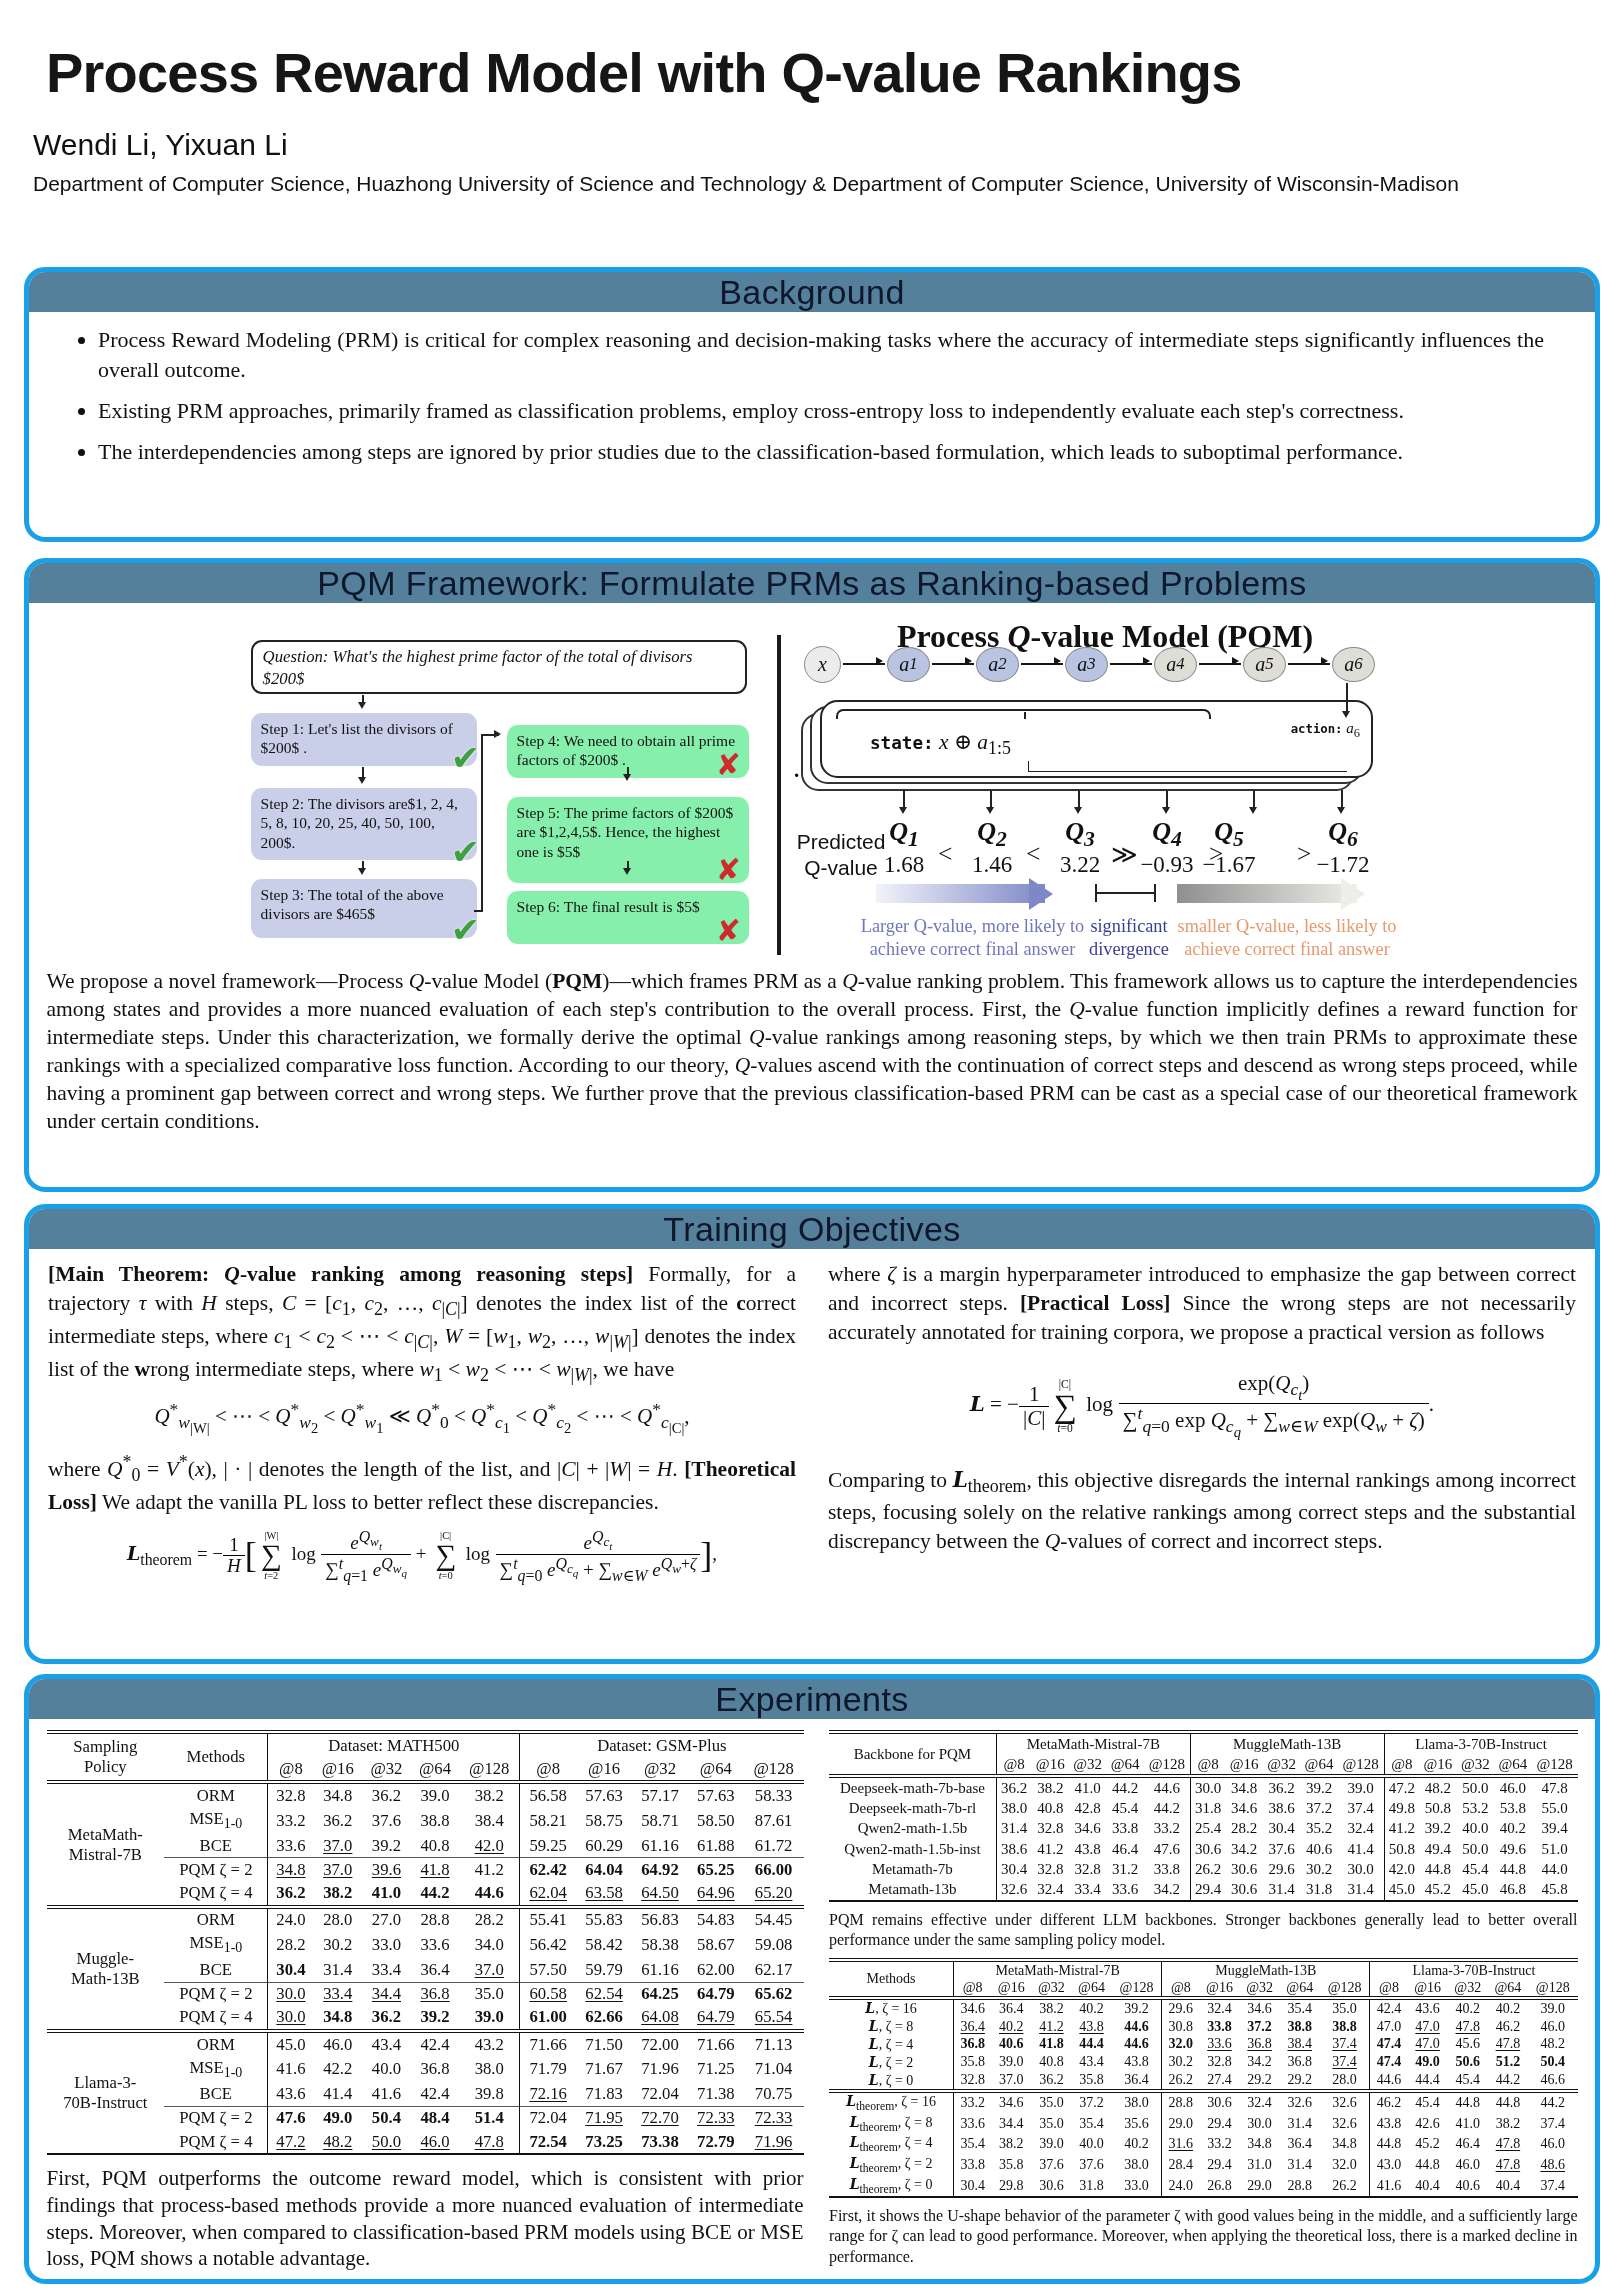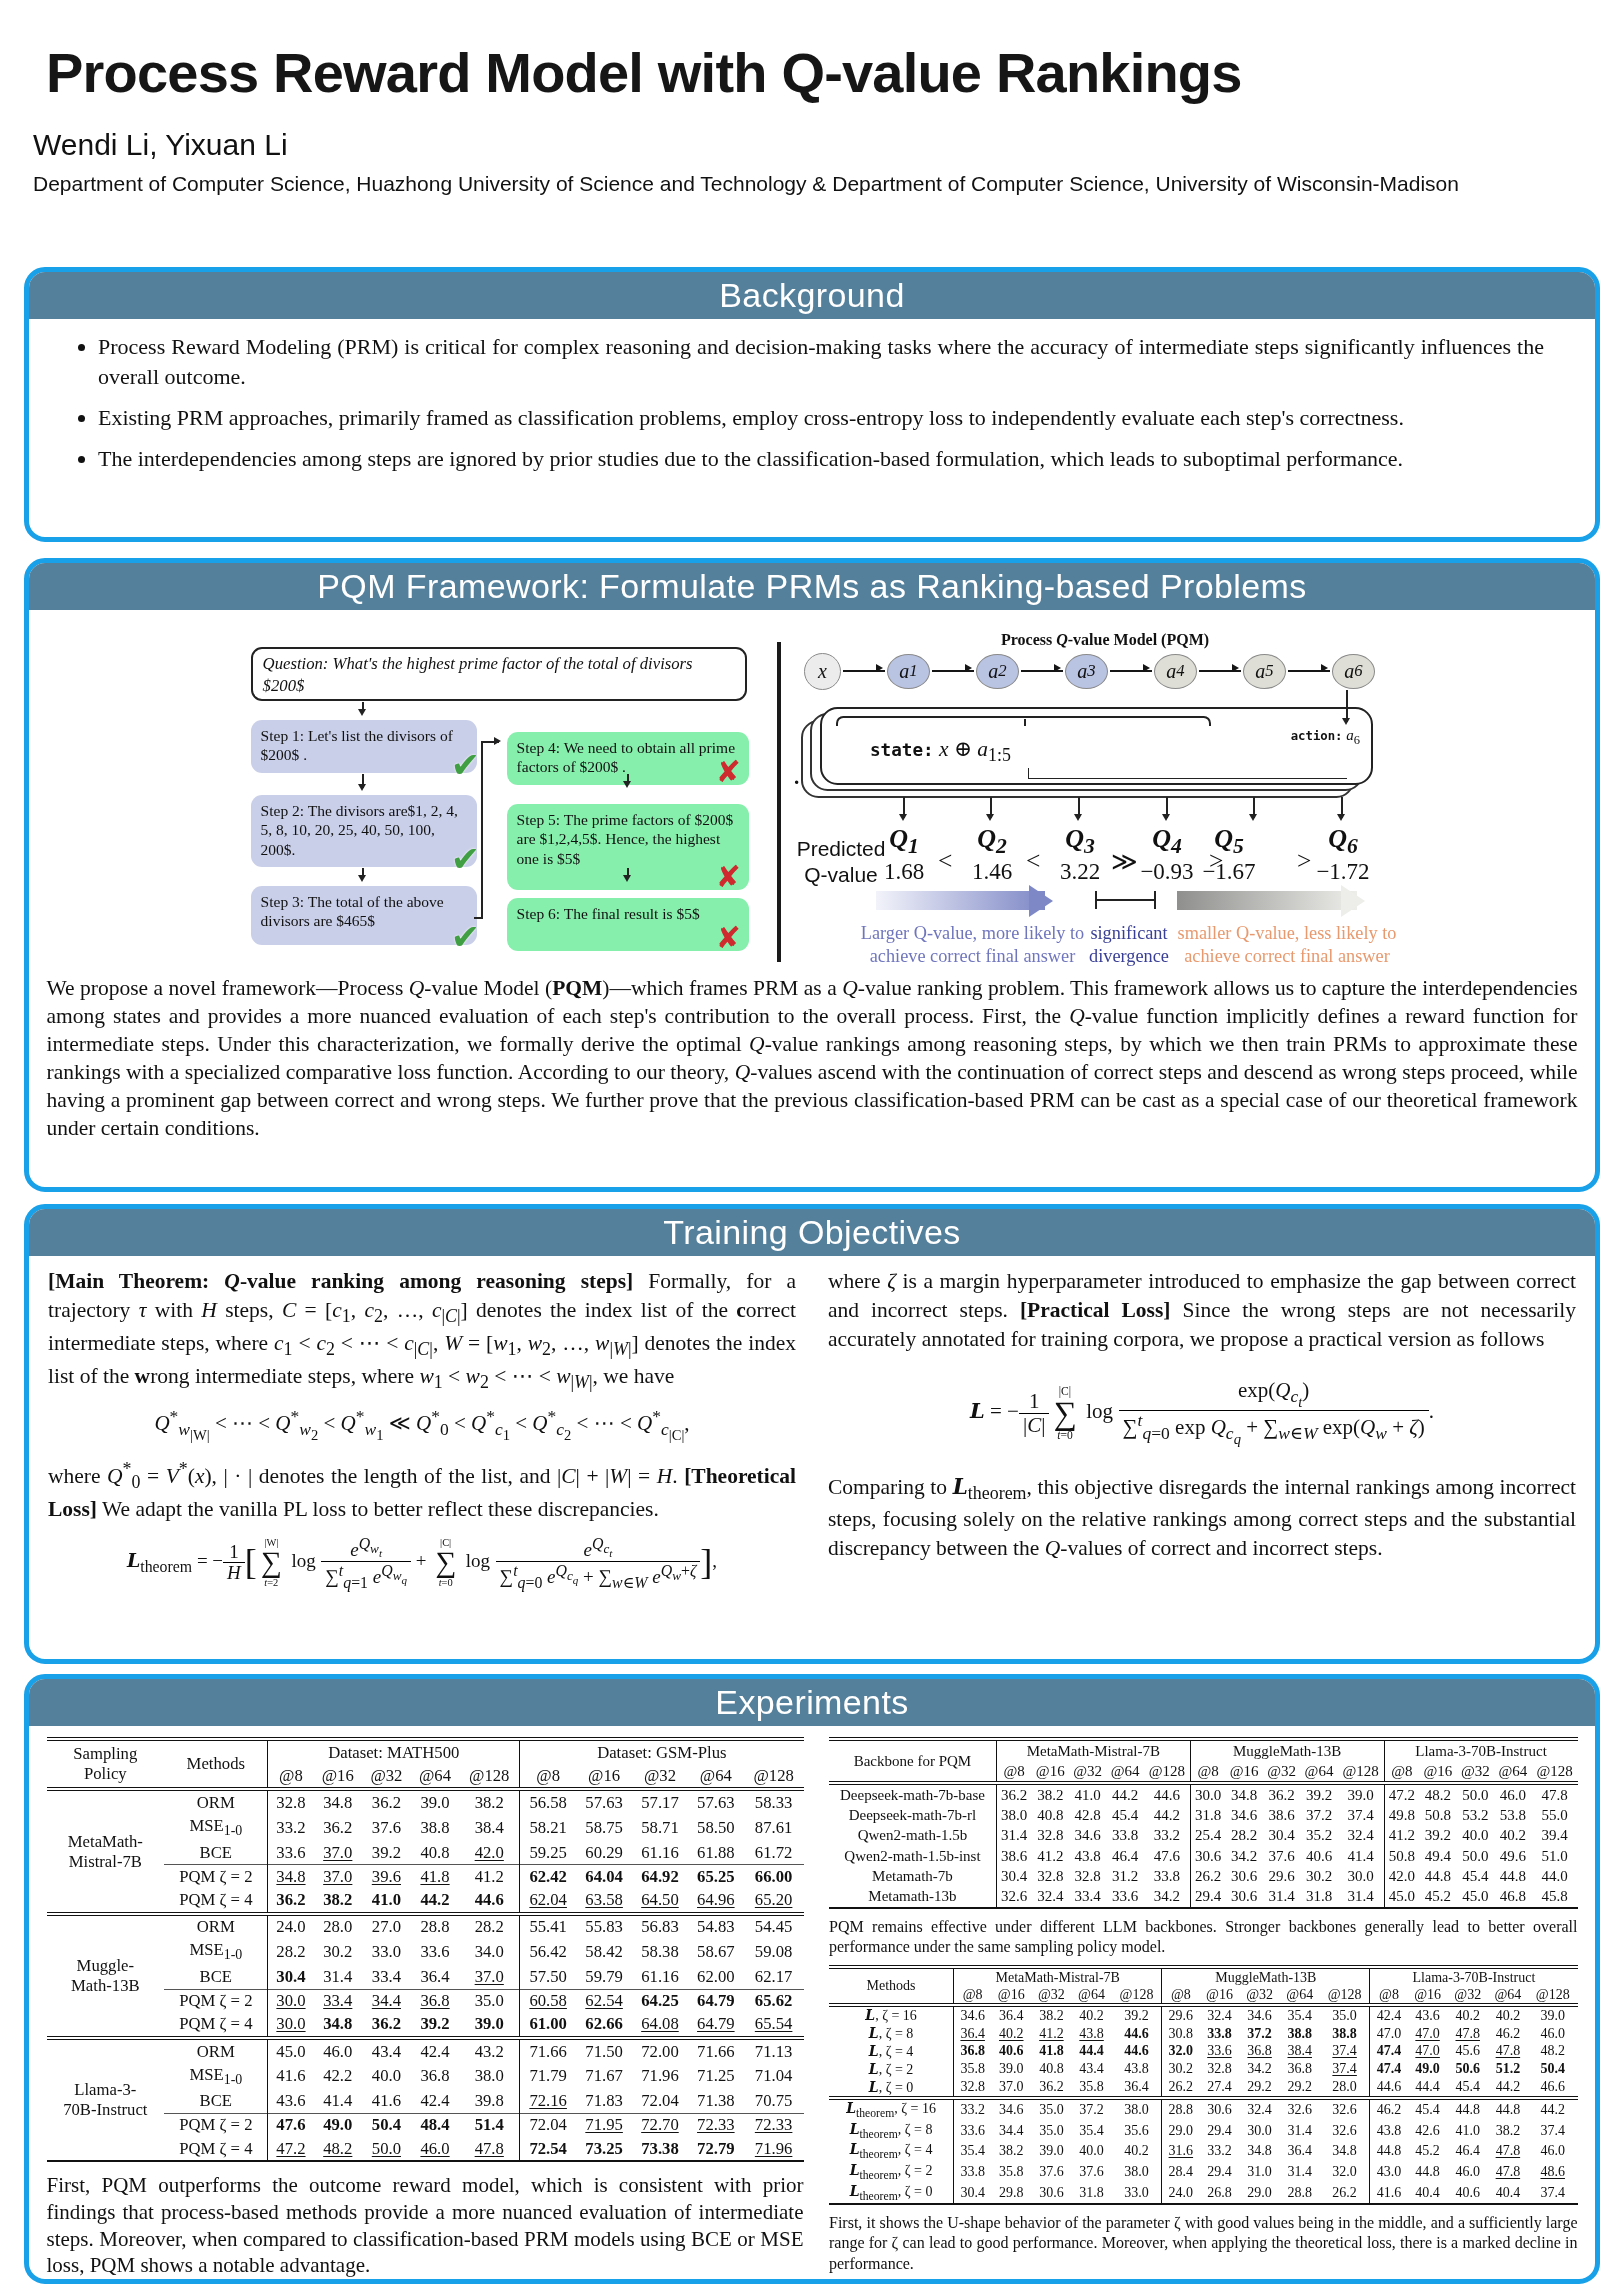--- a/index.html
+++ b/index.html
@@ -12,21 +12,21 @@
   #authors{position:absolute;left:33px;top:128px;font-family:"Liberation Sans",sans-serif;font-size:30px;}
   #affil{position:absolute;left:33px;top:172px;font-family:"Liberation Sans",sans-serif;font-size:21px;}
 
   
   .panel{position:absolute;left:24px;width:1576px;border:5.6px solid #18a0e8;border-radius:21px;
     background:#fff;overflow:hidden;}
   #p-bg{top:267px;height:275px;}
   #p-fw{top:558px;height:634px;}
   #p-to{top:1204px;height:460px;}
   #p-ex{top:1674px;height:610px;}
-  .panel-h{height:47px;background:#54809c;color:#ffffff;display:flex;align-items:center;justify-content:center;
+  .panel-h{height:40px;background:#54809c;color:#0f172a;display:flex;align-items:center;justify-content:center;
     font-family:"Liberation Sans",sans-serif;font-size:34px;letter-spacing:0.4px;}
 
   
   #p-bg ul{list-style:disc;padding:12.8px 51px 8px 69px;}
   #p-bg li{font-size:22px;line-height:1.38;text-align:justify;margin-bottom:10.4px;}
 
   
   .fw-diagram{position:relative;height:357px;font-family:"Liberation Serif","DejaVu Serif",serif;}
   .qbox{position:absolute;left:222px;top:37px;width:496px;height:54px;border:2px solid #222;
     border-radius:11px;background:#fff;font-size:16.7px;font-style:italic;padding:4px 9.6px;line-height:1.3;}
@@ -37,21 +37,21 @@
     font-family:"DejaVu Sans",sans-serif;font-weight:bold;text-shadow:0 0 2.4px #fff;}
   .cross{position:absolute;right:8px;bottom:-6.4px;font-size:30px;color:#cf2a2e;
     font-family:"DejaVu Sans",sans-serif;font-weight:bold;}
   .varr{position:absolute;border-left:2.4px solid #222;}
   .varr::after{content:"";position:absolute;bottom:-7.2px;left:-5.6px;border:4.4px solid transparent;border-top:7.2px solid #222;}
   .hseg{position:absolute;height:2.4px;background:#222;}
   .hseg.arrow::after{content:"";position:absolute;right:-6.4px;top:-4.4px;border:4.4px solid transparent;border-left:7.2px solid #222;}
   .conn-v{position:absolute;left:452px;top:132px;height:177px;border-left:2.4px solid #222;}
   .divider{position:absolute;left:748px;top:32px;width:4px;height:320px;background:#1a1a1a;}
 
-  .pqm-title{position:absolute;left:797px;top:21px;width:558px;text-align:center;font-size:16px;font-weight:600;}
+  .pqm-title{position:absolute;left:797px;top:15px;width:558px;text-align:center;font-size:32px;font-weight:600;}
   .chain{position:absolute;left:775px;top:41px;width:571px;height:40px;display:flex;align-items:center;}
   .node{width:43px;height:35px;border:1.2px solid #8a8a8a;border-radius:50%;display:flex;align-items:center;
     justify-content:center;font-size:20px;font-style:italic;flex:none;}
   .node.input{background:#ececec;width:37px;height:37px;}
   .node.good{background:#b9c3e2;}
   .node.bad{background:#deded6;}
   .link{flex:1;height:2.8px;background:#151515;position:relative;margin:0 1.6px;}
   .link::after{content:"";position:absolute;right:-1.6px;top:-5.2px;border:4.4px solid transparent;border-left:7.2px solid #151515;}
 
   .sabox{position:absolute;left:791px;top:97px;width:553px;height:78px;}

